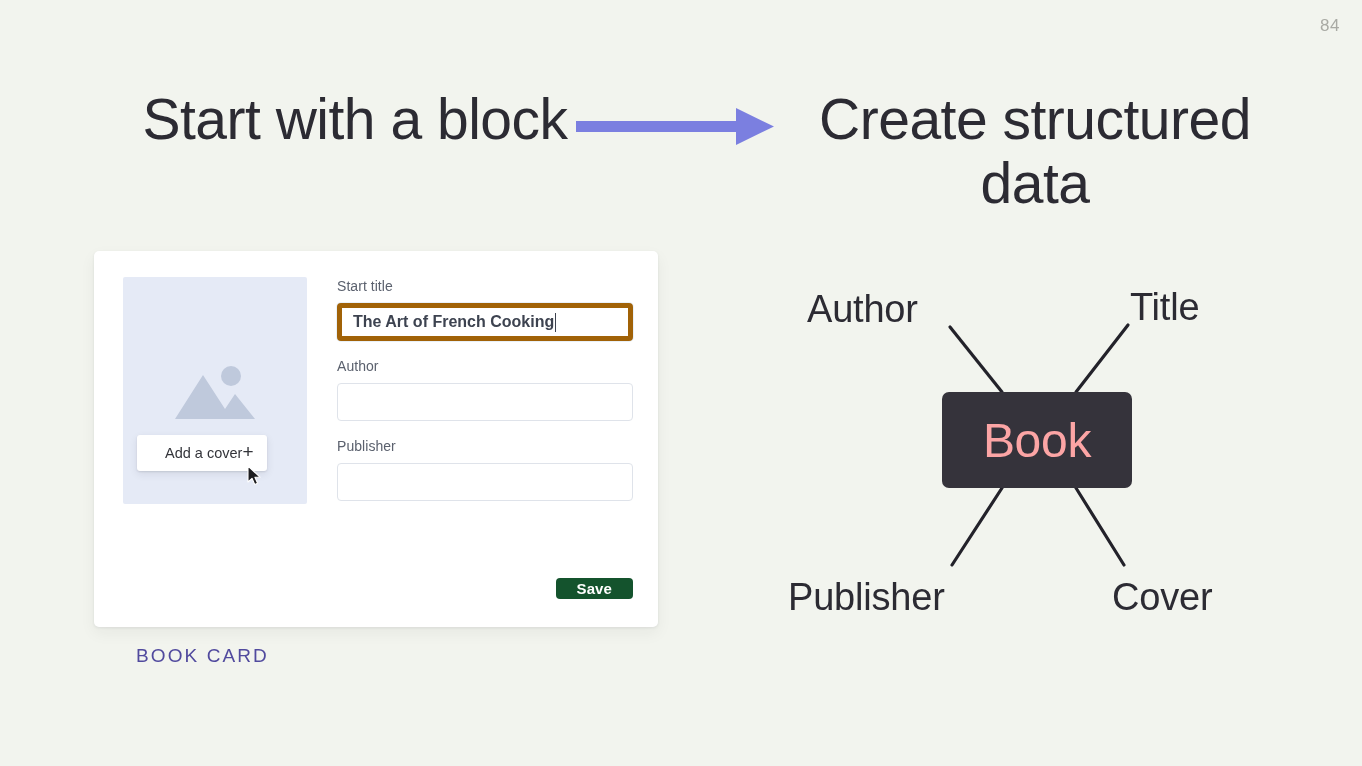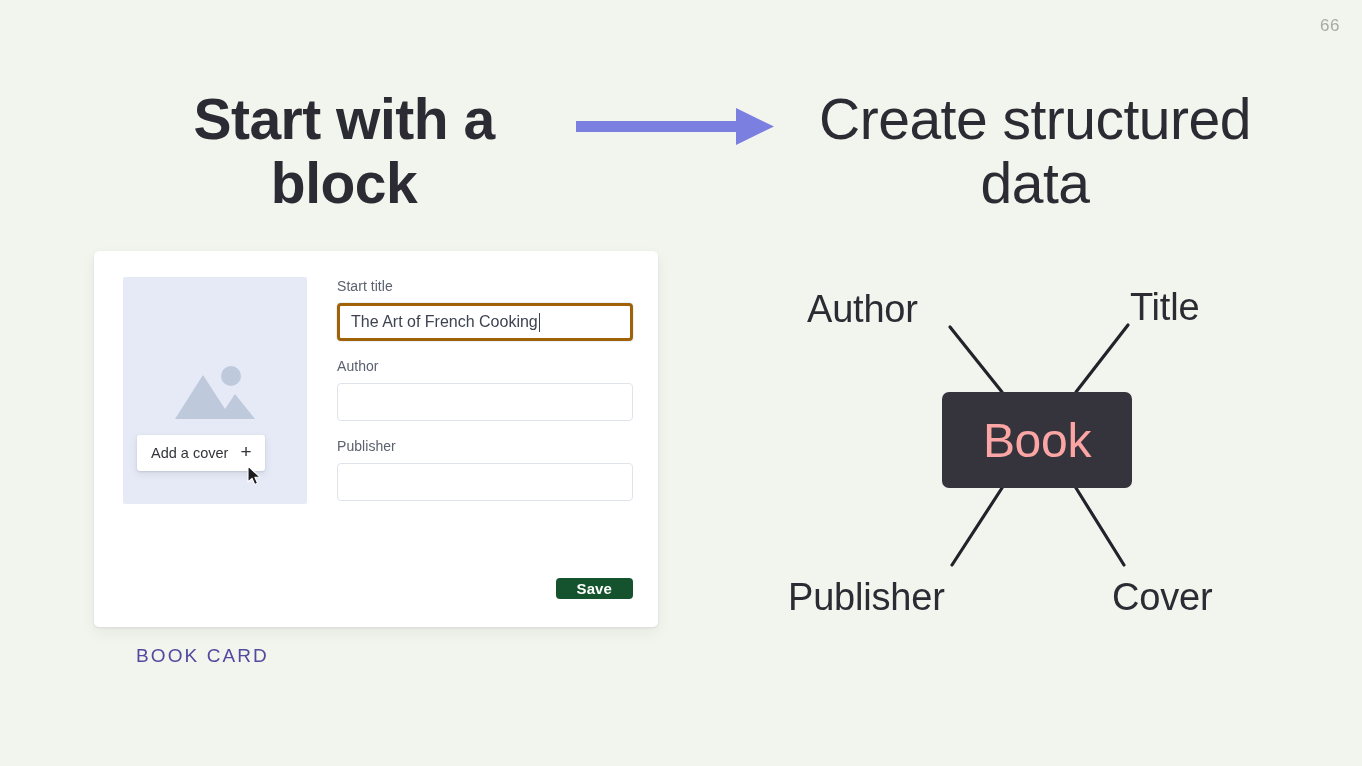--- a/index.html
+++ b/index.html
@@ -35,24 +35,23 @@
     position: absolute;
     font-size: 57px;
     line-height: 1.12;
     color: #2c2b33;
     text-align: center;
     font-weight: 400;
     letter-spacing: -0.5px;
     font-family: "Liberation Sans", sans-serif;
   }
   #heading-left {
-    left: 119px;
+    left: 130px;
     top: 88px;
     width: 450px;
-    font-weight: bold;
   }
   #heading-right {
     left: 800px;
     top: 88px;
     width: 470px;
   }
 
   
   .arrow-wrap {
     position: absolute;
@@ -90,24 +89,23 @@
     transform: translateX(-50%);
     width: 84px;
     height: 64px;
   }
   .add-cover-btn {
     position: absolute;
     left: 14px;
     bottom: 33px;
     display: flex;
     align-items: center;
-    gap: 12px;
     background: #ffffff;
     border-radius: 3px;
-    padding: 8px 13px 9px 14px;
+    padding: 8px 13px 9px 28px;
     box-shadow: 0 1px 2px rgba(32,38,50,0.12), 0 3px 8px rgba(32,38,50,0.09);
     font-size: 14.5px;
     color: #33343a;
     white-space: nowrap;
     cursor: pointer;
   }
   .add-cover-btn .plus {
     font-size: 19px;
     line-height: 1;
     color: #33343a;
@@ -143,22 +141,23 @@
     border-radius: 4px;
     background: #fff;
     box-sizing: border-box;
     display: flex;
     align-items: center;
     padding: 0 11px;
     font-size: 16px;
     color: #3d4350;
   }
   .field-input.focused {
-    border: 3px solid #a16207;
+    border: 5px solid #a16207;
     box-shadow: 0 0 0 1px rgba(168,198,232,0.25);
+    font-weight: bold;
   }
   .field-input .caret {
     display: inline-block;
     width: 1px;
     height: 19px;
     background: #3d4350;
     margin-left: 1px;
   }
   .field-group { margin-bottom: 17px; }
   .field-group.last { margin-bottom: 0; }
@@ -233,21 +232,21 @@
   #node-author    { left: 27px;  top: 23px; }
   #node-title     { left: 350px; top: 21px; }
   #node-publisher { left: 8px;   top: 311px; }
   #node-cover     { left: 332px; top: 311px; }
 </style>
 </head>
 <body>
 
 <div id="slide">
 
-  <div class="page-number">66</div>
+  <div class="page-number">84</div>
 
   <div class="heading" id="heading-left">Start with a block</div>
 
   <div class="arrow-wrap">
     <svg width="202" height="46" viewBox="0 0 202 46">
       <path d="M2,17 L162,17 L162,4 L200,22.5 L162,41 L162,28 L2,28 Z" fill="#7b7fe0"></path>
     </svg>
   </div>
 
   <div class="heading" id="heading-right">Create structured data</div>

